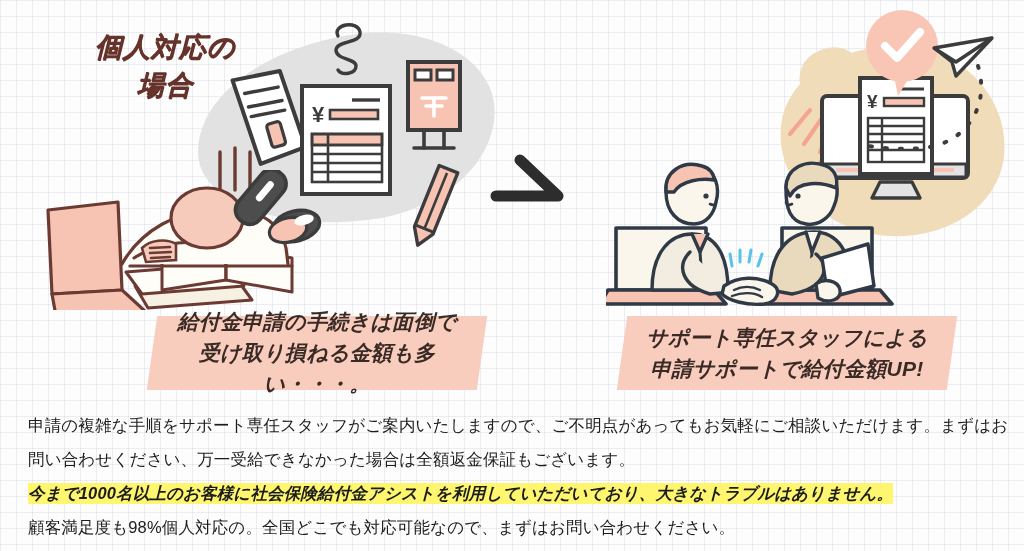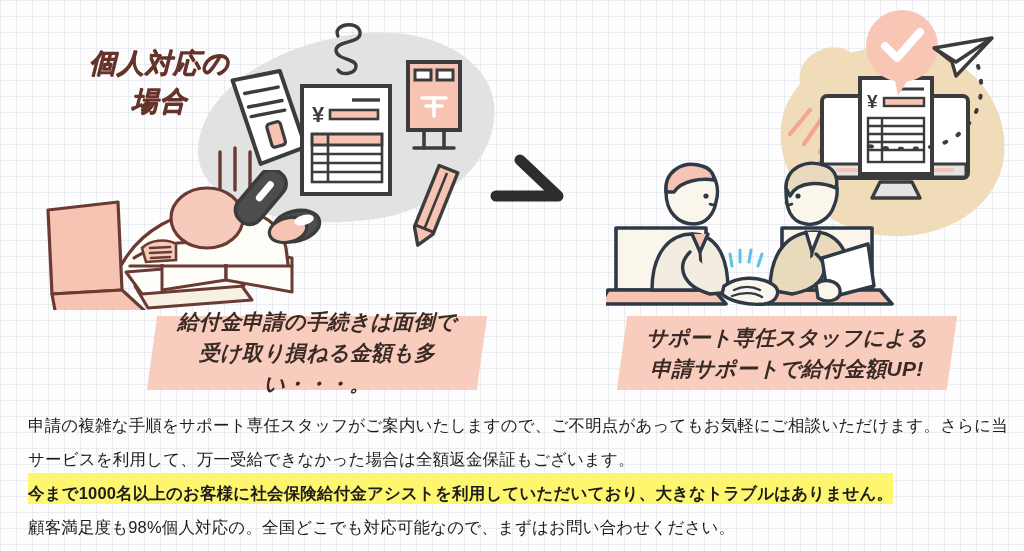--- a/index.html
+++ b/index.html
@@ -12,26 +12,25 @@
     position:relative;width:1024px;height:551px;overflow:hidden;
     background-color:#fdfdfd;
     background-image:
       linear-gradient(to right, rgba(150,160,190,0.17) 1px, transparent 1px),
       linear-gradient(to bottom, rgba(150,160,190,0.17) 1px, transparent 1px);
     background-size:16px 16px;
   }
 
   
   .headline{
-    position:absolute;left:74px;top:28px;width:170px;
+    position:absolute;left:80px;top:28px;width:170px;
     text-align:center;color:#66332b;
     font-weight:bold;font-size:27px;line-height:1.42;
     letter-spacing:1px;font-style:italic;
     text-shadow:0.5px 0.5px 0 #66332b;
-    margin-top:16px;
   }
 
   
   .blob-grey{
     position:absolute;left:196px;top:36px;width:300px;height:186px;
     background:#e2e2e2;border-radius:58% 42% 46% 54% / 56% 46% 54% 44%;
     transform:rotate(-7deg);
   }
   .blob-beige{
     position:absolute;left:780px;top:46px;width:225px;height:190px;
@@ -63,21 +62,21 @@
   #caption-left{left:152px;top:316px;width:330px;height:74px;}
   #caption-right{left:622px;top:316px;width:330px;height:74px;}
 
   
   .body-copy{
     position:absolute;left:28px;top:408px;width:982px;
     color:#1c1c1c;font-size:16.5px;line-height:2.07;
     letter-spacing:0.15px;
   }
   .body-copy p{margin:0;}
-  .hl{background:#fdf66e;font-weight:bold;display:inline;padding:11px 0 2px 0;}
+  .hl{background:#fdf66e;font-weight:bold;display:inline;padding:1px 0 2px 0;font-style:italic;}
 
   .para-block{display:block;}
 </style>
 </head>
 <body>
 
 <div id="stage">
 
   <div class="blob-grey"></div>
   <div class="blob-beige"></div>
@@ -310,18 +309,18 @@
   <div class="caption" id="caption-left">
     <span class="ctext">給付金申請の手続きは面倒で
 受け取り損ねる金額も多い・・・。</span>
   </div>
   <div class="caption" id="caption-right">
     <span class="ctext">サポート専任スタッフによる
 申請サポートで給付金額UP!</span>
   </div>
 
   <div class="body-copy">
-    <p class="para-block">申請の複雑な手順をサポート専任スタッフがご案内いたしますので、ご不明点があってもお気軽にご相談いただけます。さらに当サービスを利用して、万一受給できなかった場合は全額返金保証もございます。</p>
+    <p class="para-block">申請の複雑な手順をサポート専任スタッフがご案内いたしますので、ご不明点があってもお気軽にご相談いただけます。まずはお問い合わせください、万一受給できなかった場合は全額返金保証もございます。</p>
     <p class="para-block"><span class="hl">今まで1000名以上のお客様に社会保険給付金アシストを利用していただいており、大きなトラブルはありません。</span></p>
     <p class="para-block">顧客満足度も98%個人対応の。全国どこでも対応可能なので、まずはお問い合わせください。</p>
   </div>
 
 </div>
 
 </body></html>

